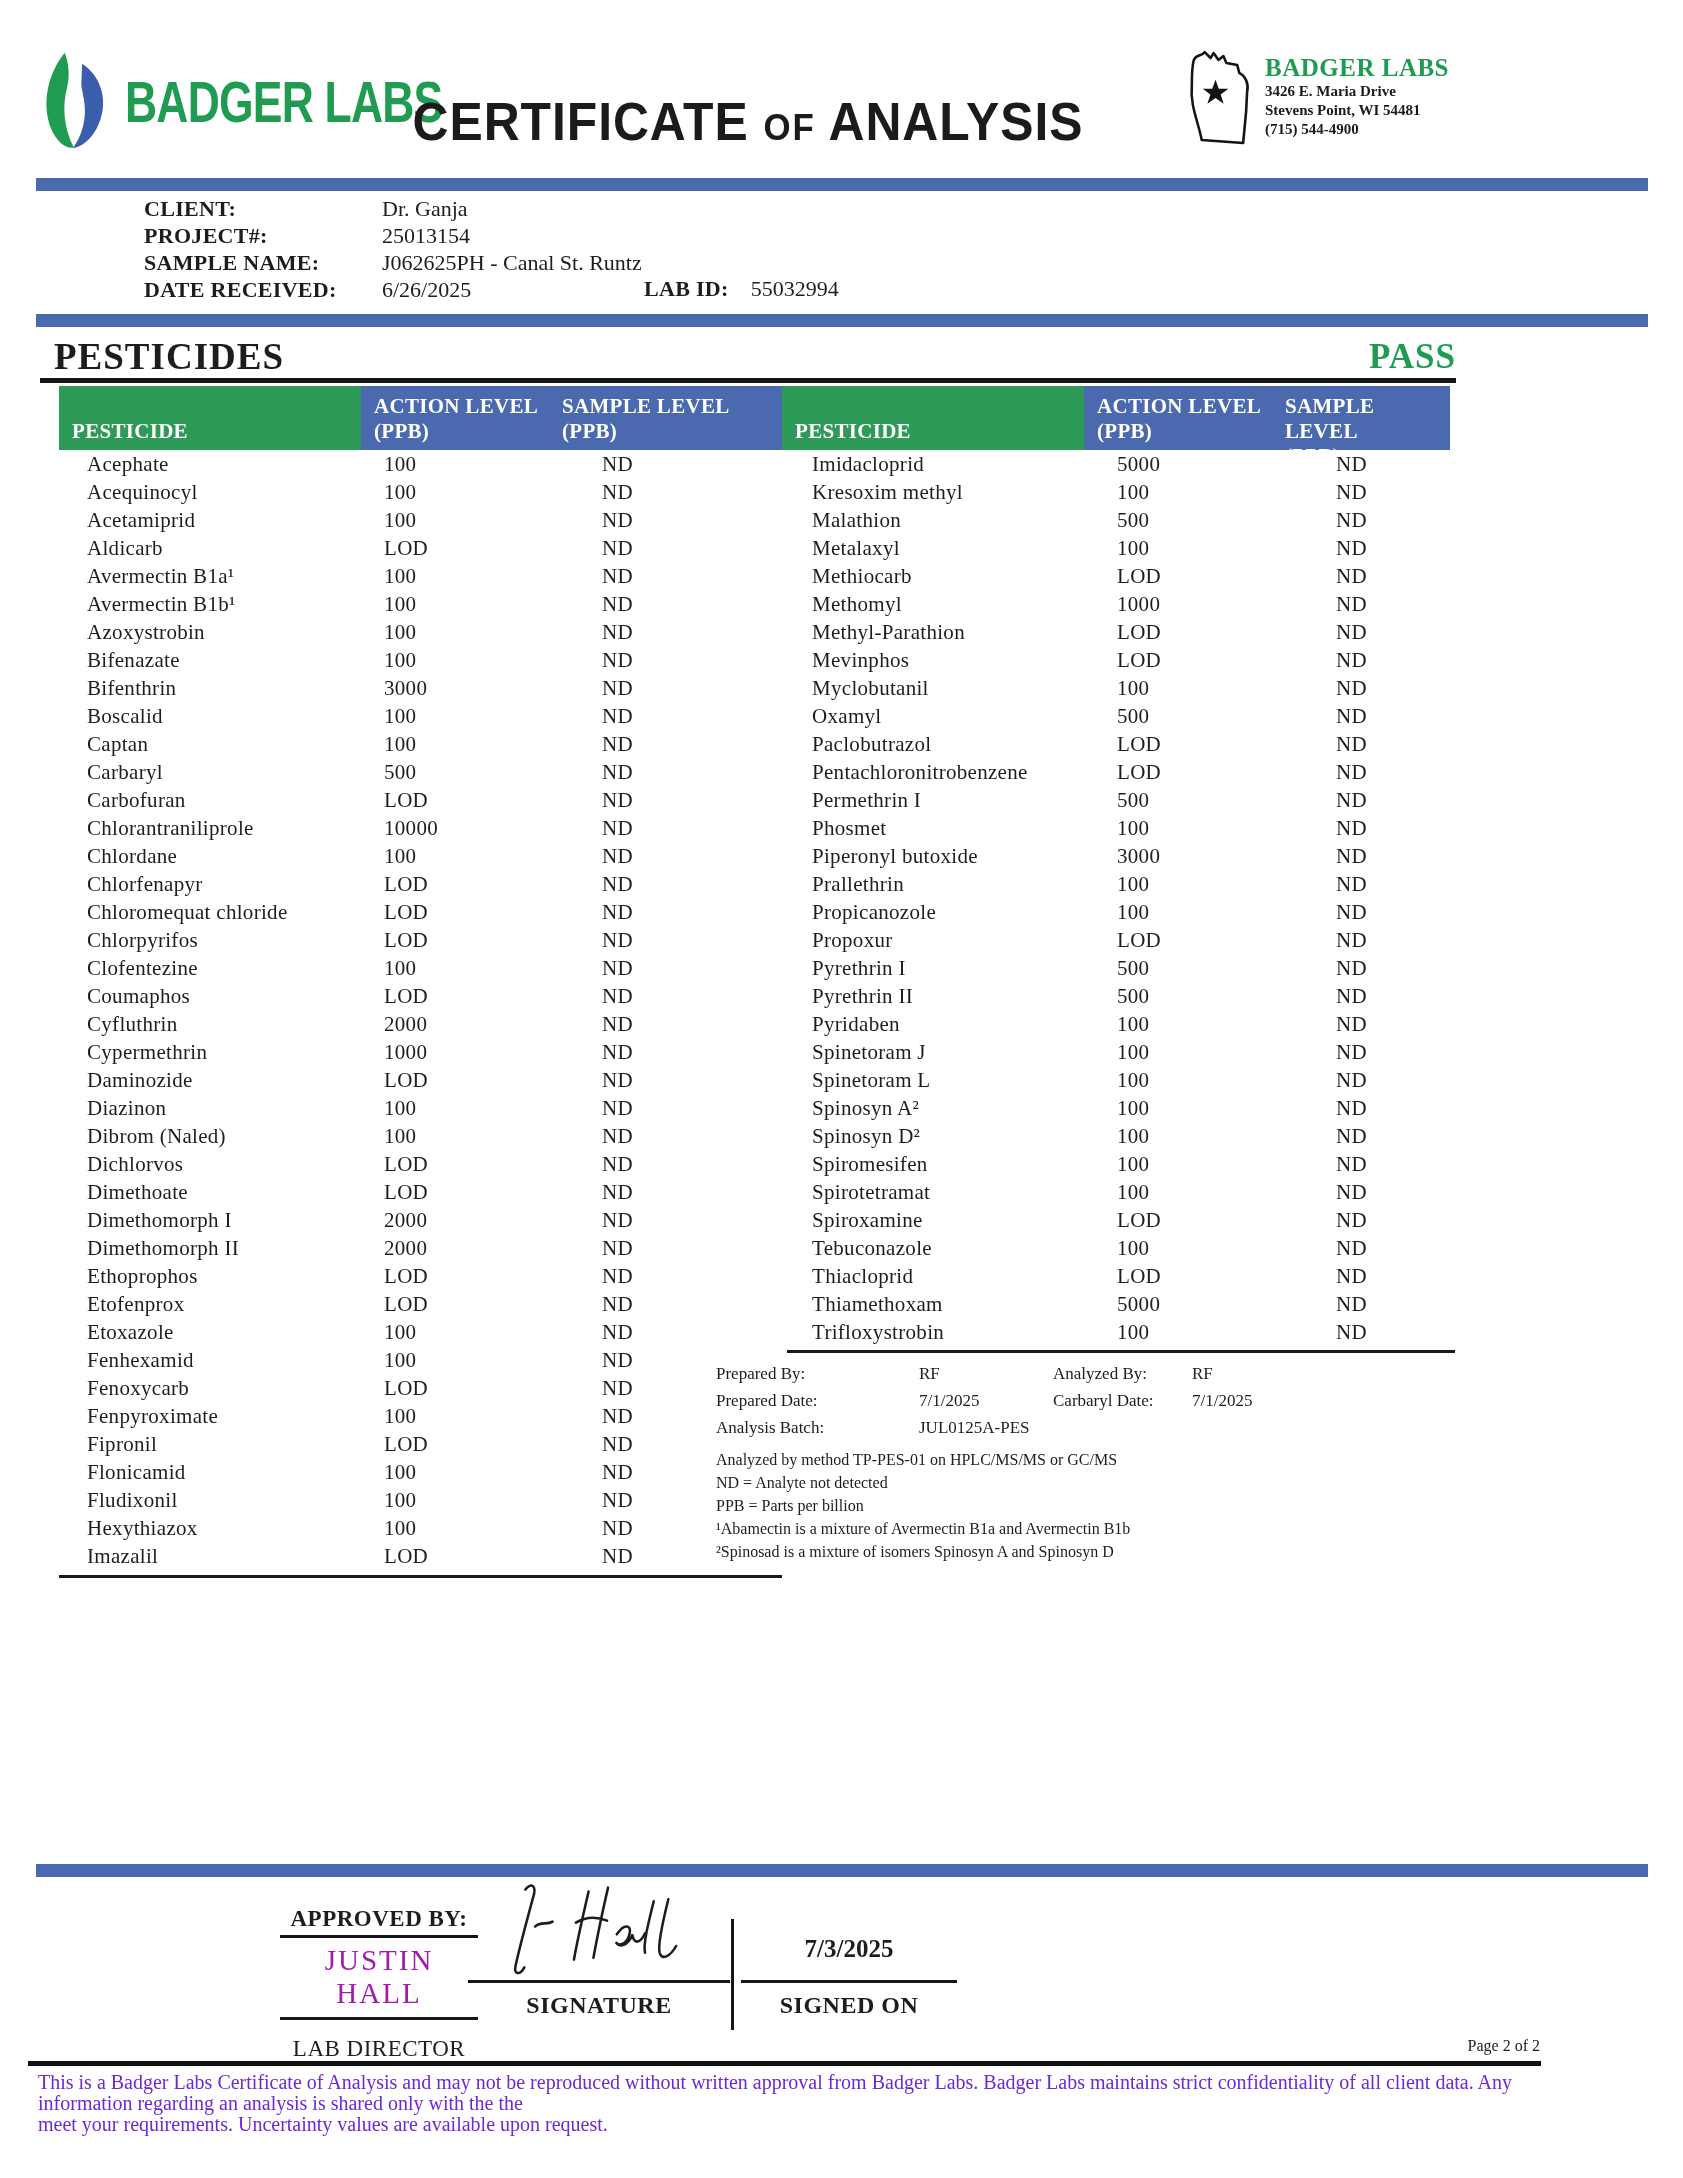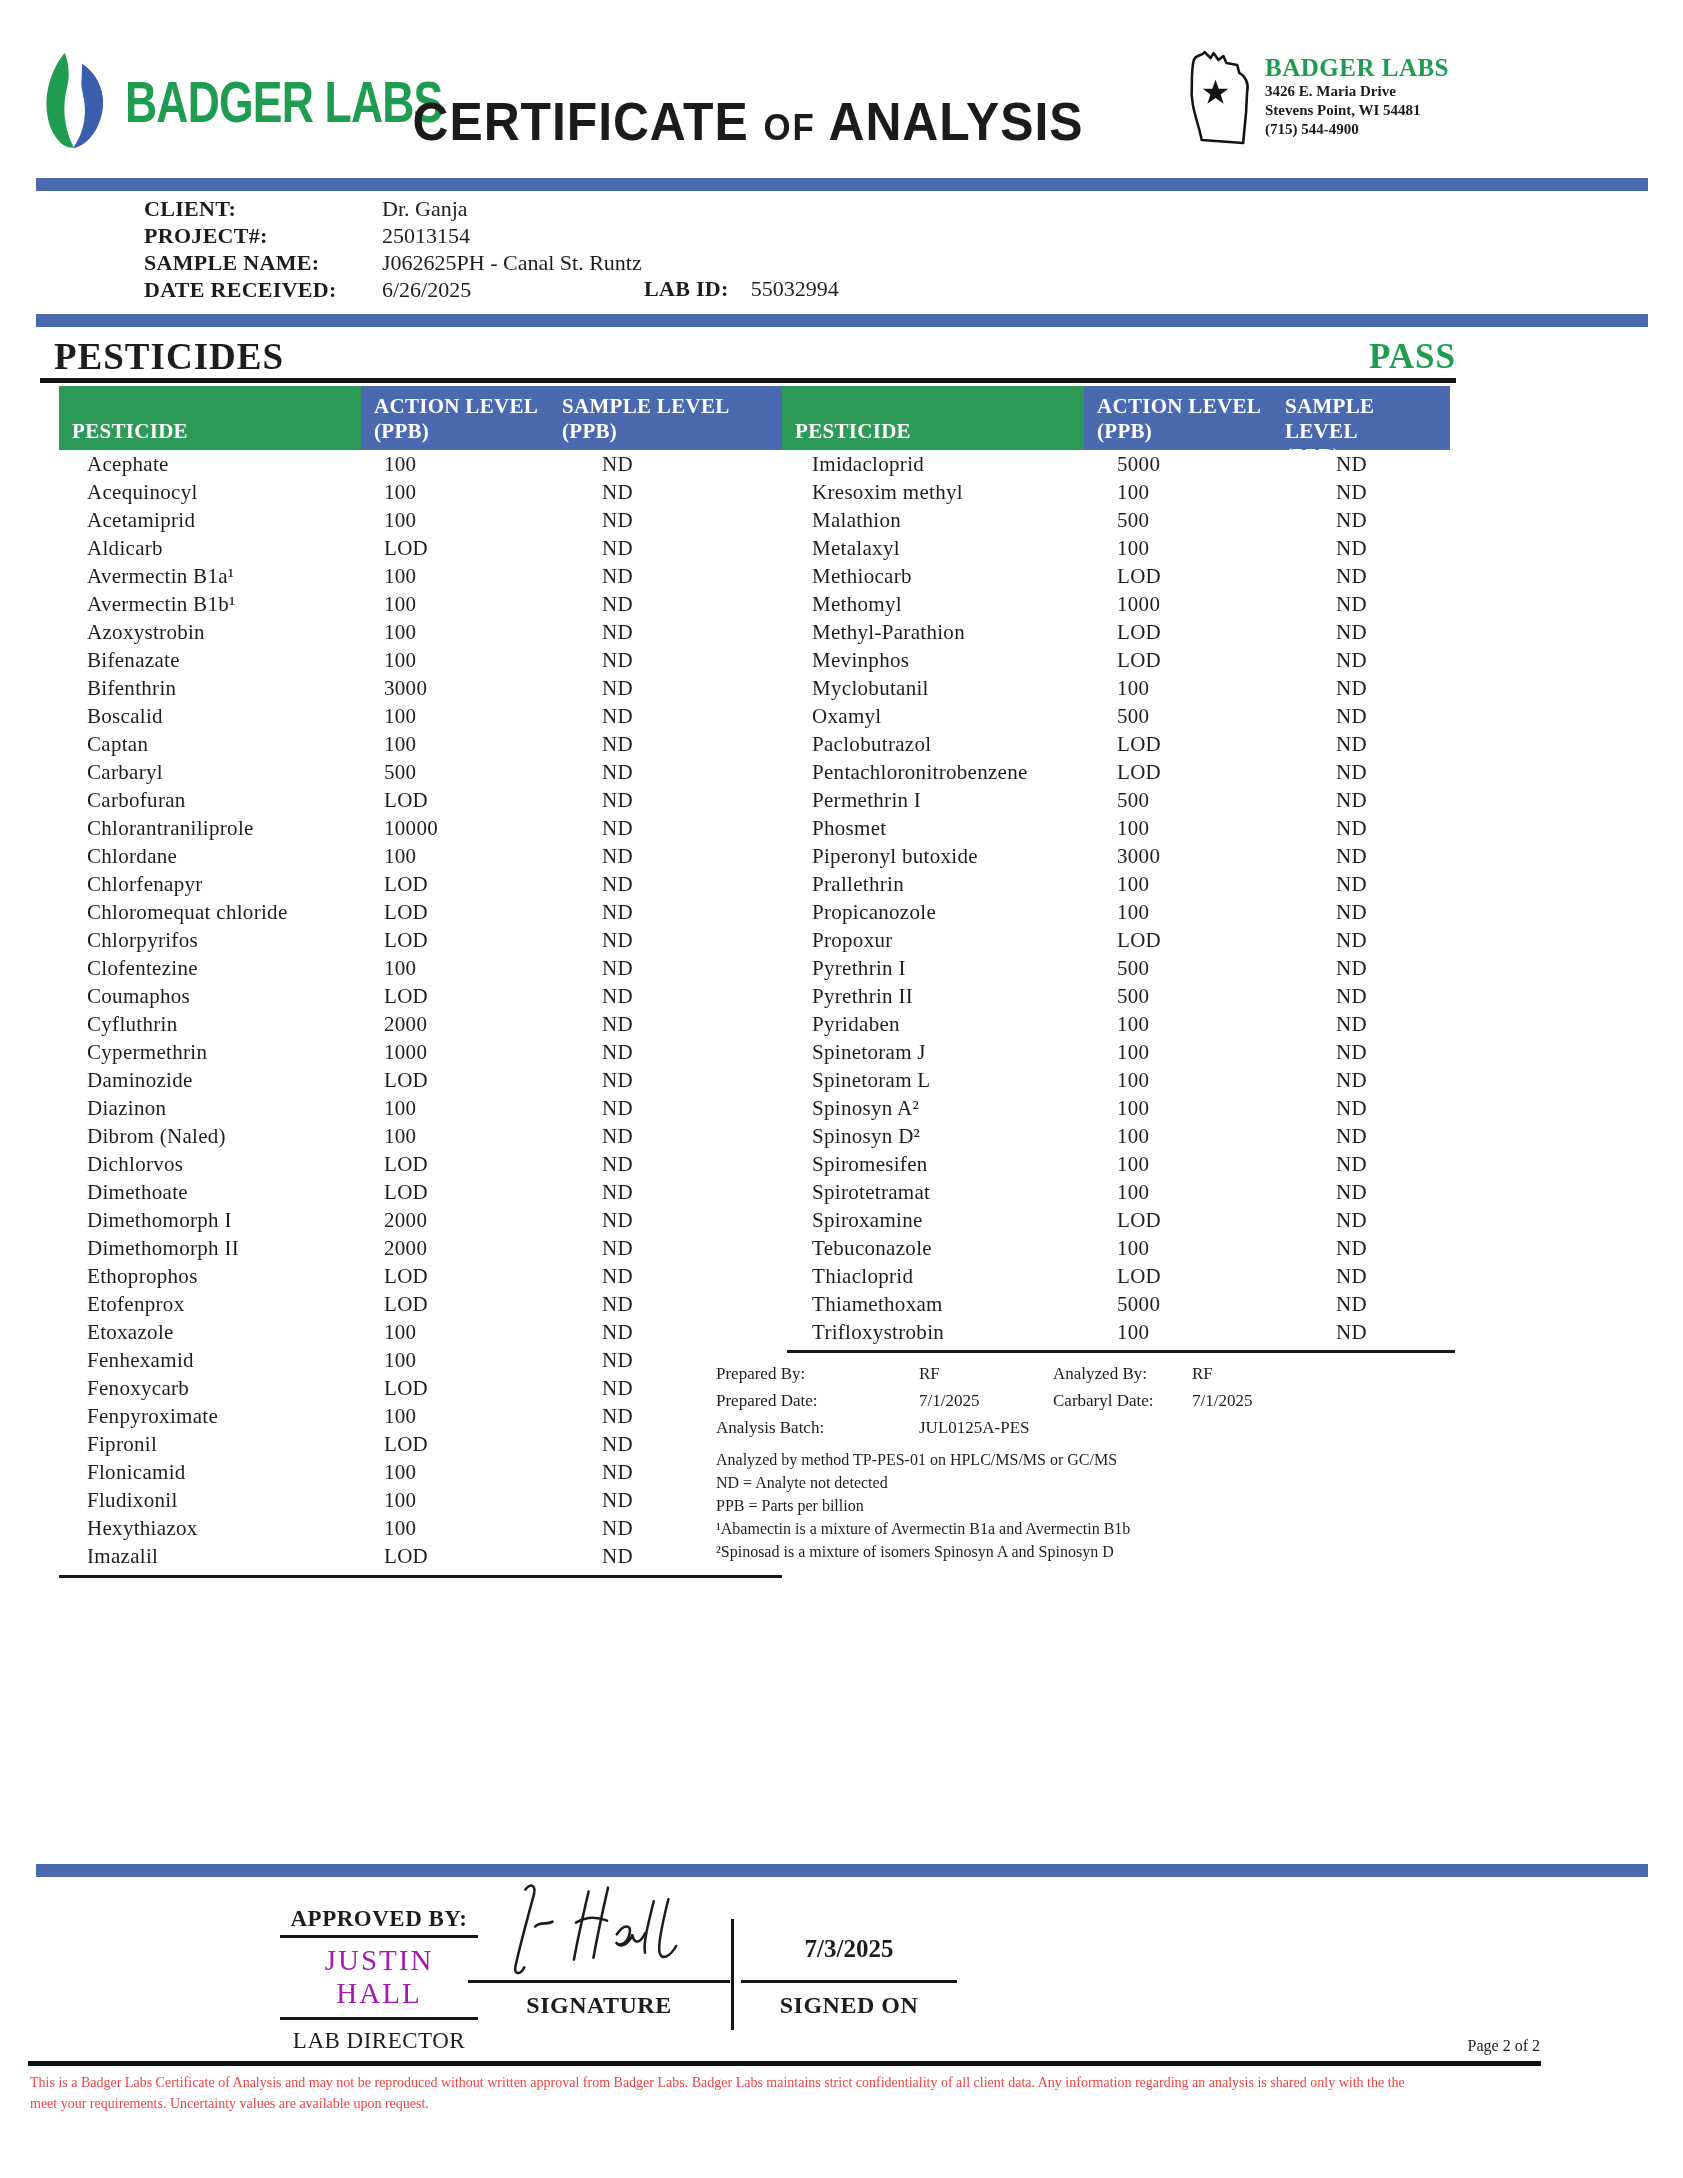--- a/index.html
+++ b/index.html
@@ -62,33 +62,33 @@
   .meta { position:absolute; left:716px; top:1364px; font-size:17px; }
   .meta-grid { display:grid; grid-template-columns:203px 134px 139px auto; row-gap:8px; line-height:19px; }
   .meta-notes { margin-top:12px; line-height:21px; font-size:16px; }
   .meta-notes .n { margin-top:2px; }
   .meta-notes .method { margin-bottom:1px; }
 
   
   .approved { position:absolute; left:280px; top:1906px; width:198px; text-align:center; }
   .approved .a-label { font-size:23px; font-weight:600; letter-spacing:0.5px; padding-bottom:3px; border-bottom:3px solid #161616; }
   .approved .a-name  { font-size:29px; color:#a21caf; letter-spacing:2px; padding:6px 0 7px 0; border-bottom:3px solid #161616; }
-  .approved .a-title { font-size:23px; letter-spacing:0.5px; padding-top:8px; }
+  .approved .a-title { font-size:23px; letter-spacing:0.5px; padding-top:16px; }
   .sig-script { position:absolute; left:490px; top:1874px; width:238px; height:107px; }
   .sig-line   { position:absolute; left:468px; top:1980px; width:262px; height:3px; background:#161616; }
   .sig-label  { position:absolute; left:468px; top:1992px; width:262px; text-align:center; font-size:24px; font-weight:700; letter-spacing:0.5px; }
   .sig-divider{ position:absolute; left:731px; top:1919px; width:3px; height:111px; background:#161616; }
   .signed-date{ position:absolute; left:741px; top:1935px; width:216px; text-align:center; font-size:25px; font-weight:700; }
   .signed-line{ position:absolute; left:741px; top:1980px; width:216px; height:3px; background:#161616; }
   .signed-label{ position:absolute; left:741px; top:1992px; width:216px; text-align:center; font-size:24px; font-weight:700; letter-spacing:0.5px; }
 
   
   .pageno { position:absolute; left:1307px; top:2037px; width:233px; text-align:right; font-size:16px; }
   .disc-rule { position:absolute; left:28px; top:2061px; width:1513px; height:5px; background:#111111; }
-  .disclaimer { position:absolute; left:30px; top:2072px; width:1515px; font-size:14px; color:#ef4444; line-height:21px; }
+  .disclaimer { position:absolute; left:38px; top:2072px; width:1515px; font-size:20px; color:#6d28d9; line-height:21px; }
 </style>
 </head>
 <body>
 
 <div class="page">
 
   <div class="logo">
     <svg viewBox="0 0 90 110">
       <path d="M50,14 C72,28 80,58 66,84 C59,97 49,104 40,106 C53,88 57,64 49,42 Z" fill="#3a5dae"></path>
       <path d="M31,2 C12,26 6,58 16,84 C22,98 32,107 41,105 C30,84 28,60 34,38 C37,26 35,12 31,2 Z" fill="#1f9b52"></path>

